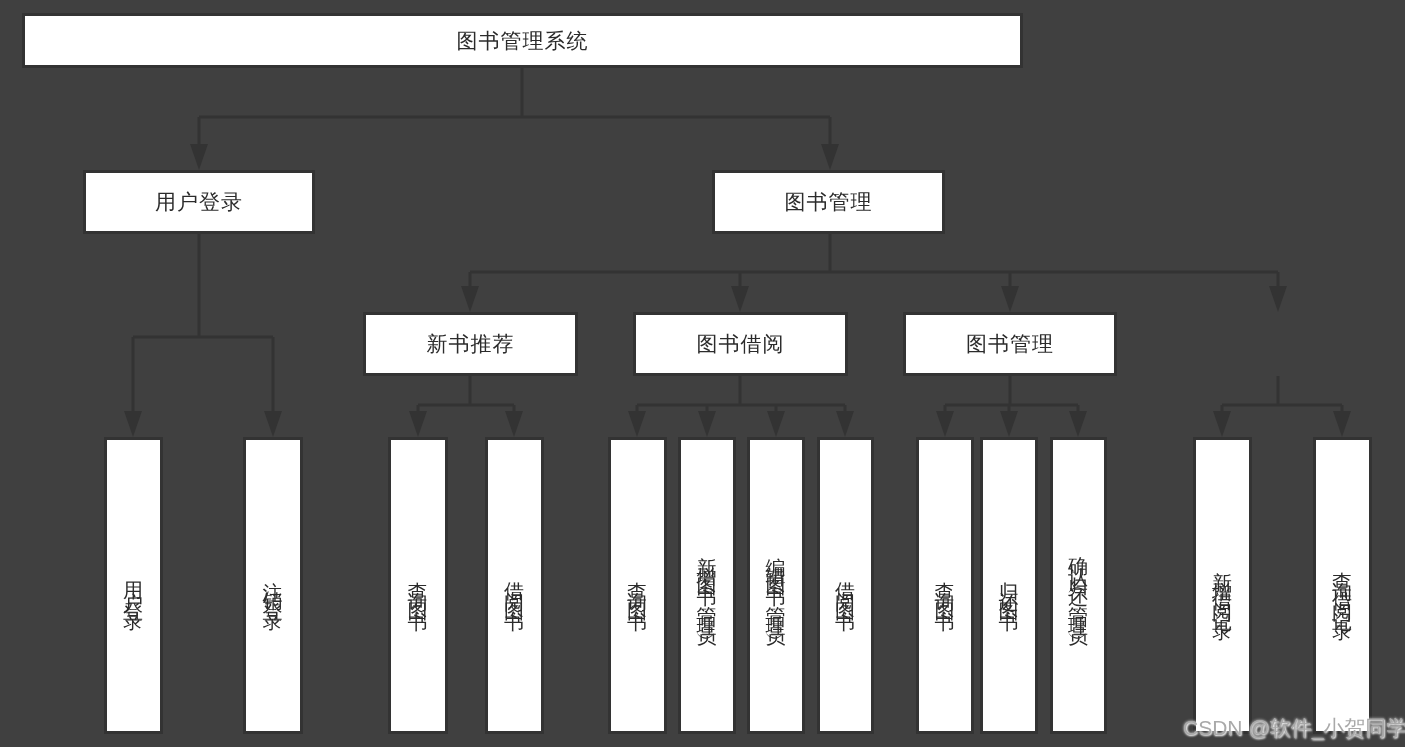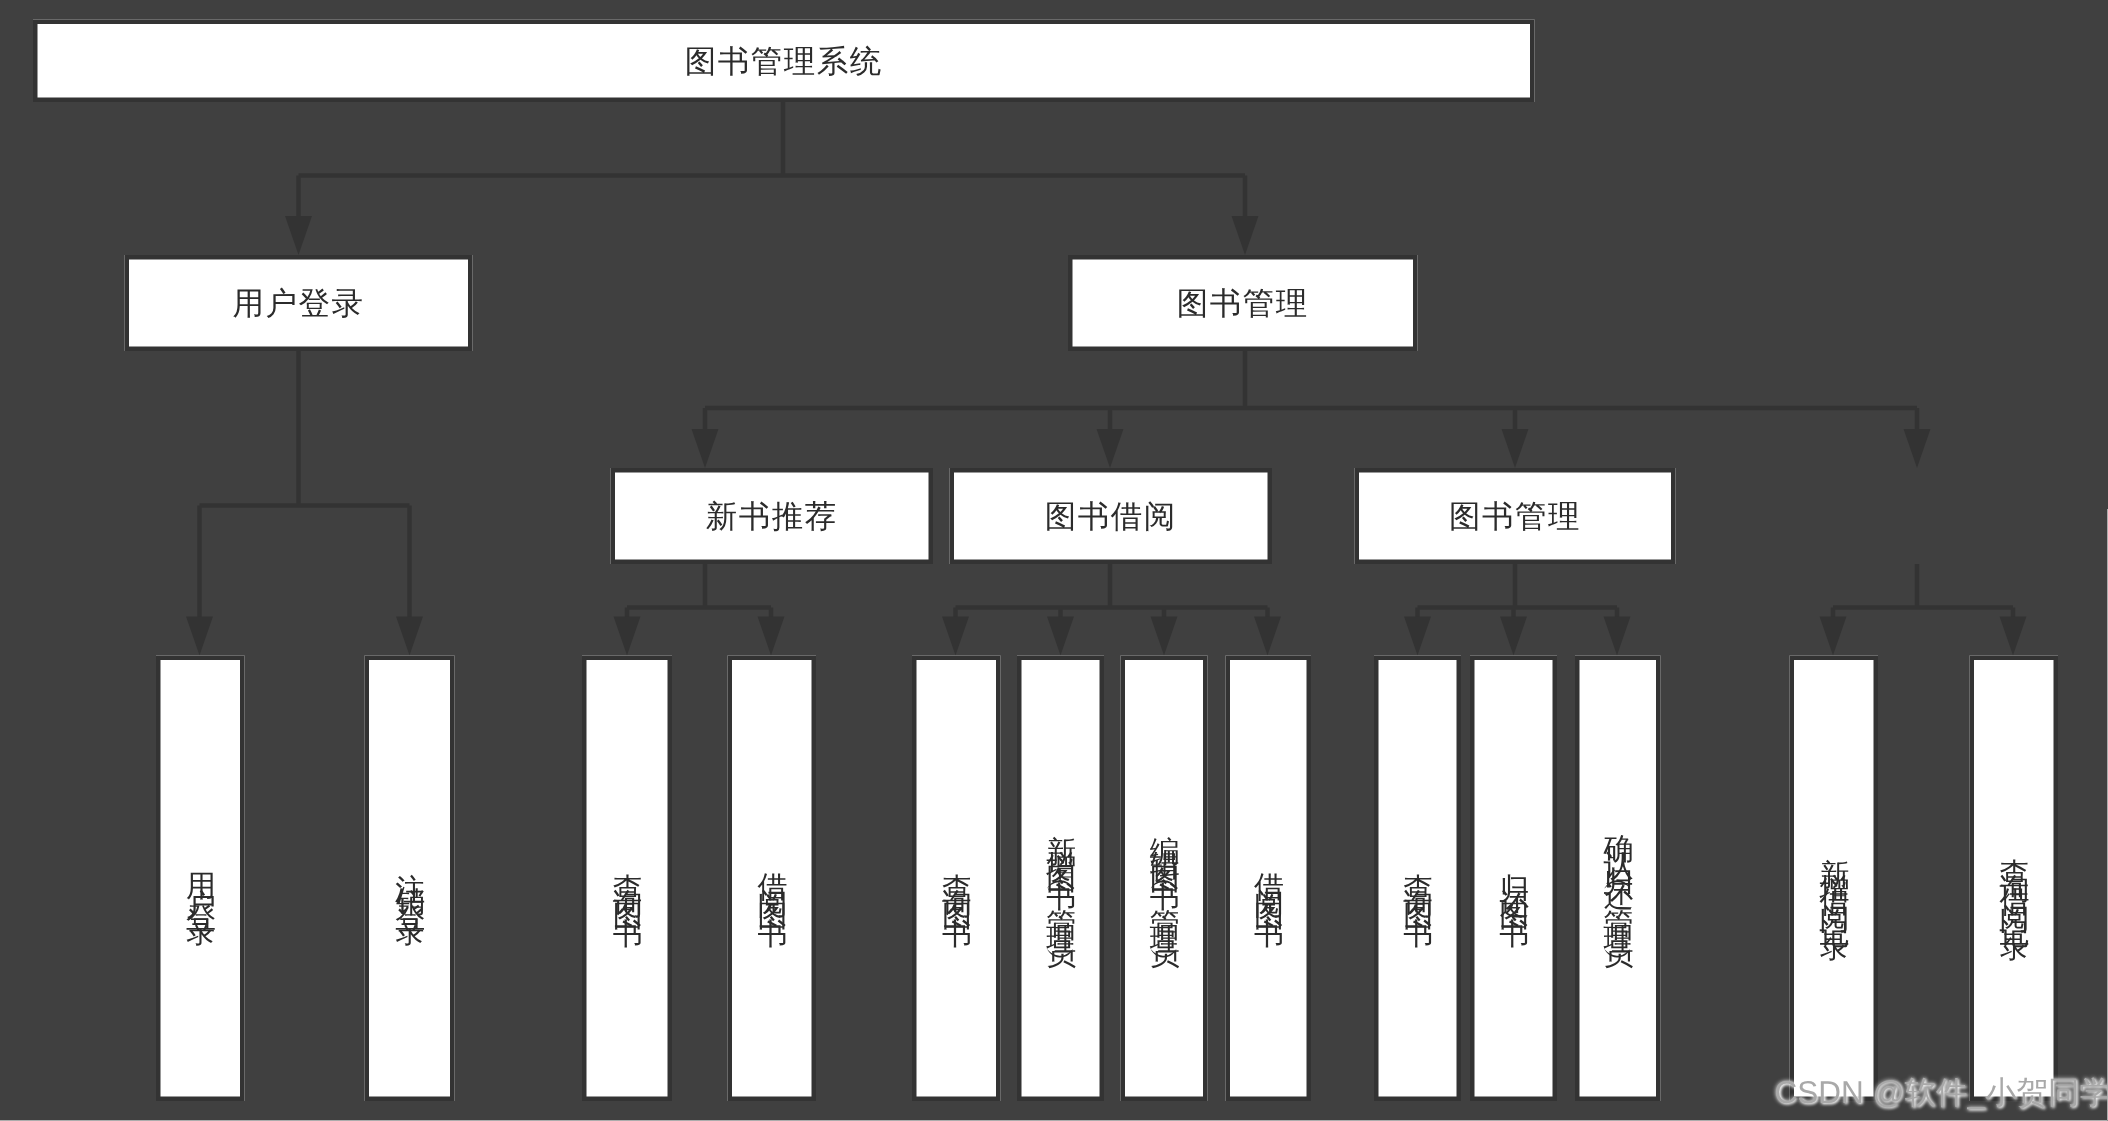--- a/index.html
+++ b/index.html
@@ -86,21 +86,21 @@
       <polygon points="1213,411 1231,411 1222,437"></polygon>
       <polygon points="1333,411 1351,411 1342,437"></polygon>
     </g>
   </svg>
 
   <div class="node hnode" style="left:22px;top:13px;width:1001px;height:55px;">图书管理系统</div>
 
   <div class="node hnode" style="left:83px;top:170px;width:232px;height:64px;">用户登录</div>
   <div class="node hnode" style="left:712px;top:170px;width:233px;height:64px;">图书管理</div>
 
-  <div class="node hnode" style="left:363px;top:312px;width:215px;height:64px;margin-left:44px;">新书推荐</div>
+  <div class="node hnode" style="left:363px;top:312px;width:215px;height:64px;">新书推荐</div>
   <div class="node hnode" style="left:633px;top:312px;width:215px;height:64px;">图书借阅</div>
   <div class="node hnode" style="left:903px;top:312px;width:214px;height:64px;">图书管理</div>
 
   <div class="node vnode" style="left:104px;top:437px;width:59px;height:297px;">用户登录</div>
   <div class="node vnode" style="left:243px;top:437px;width:60px;height:297px;">注销登录</div>
 
   <div class="node vnode" style="left:388px;top:437px;width:60px;height:297px;">查询图书</div>
   <div class="node vnode" style="left:485px;top:437px;width:59px;height:297px;">借阅图书</div>
 
   <div class="node vnode" style="left:608px;top:437px;width:59px;height:297px;">查询图书</div>

